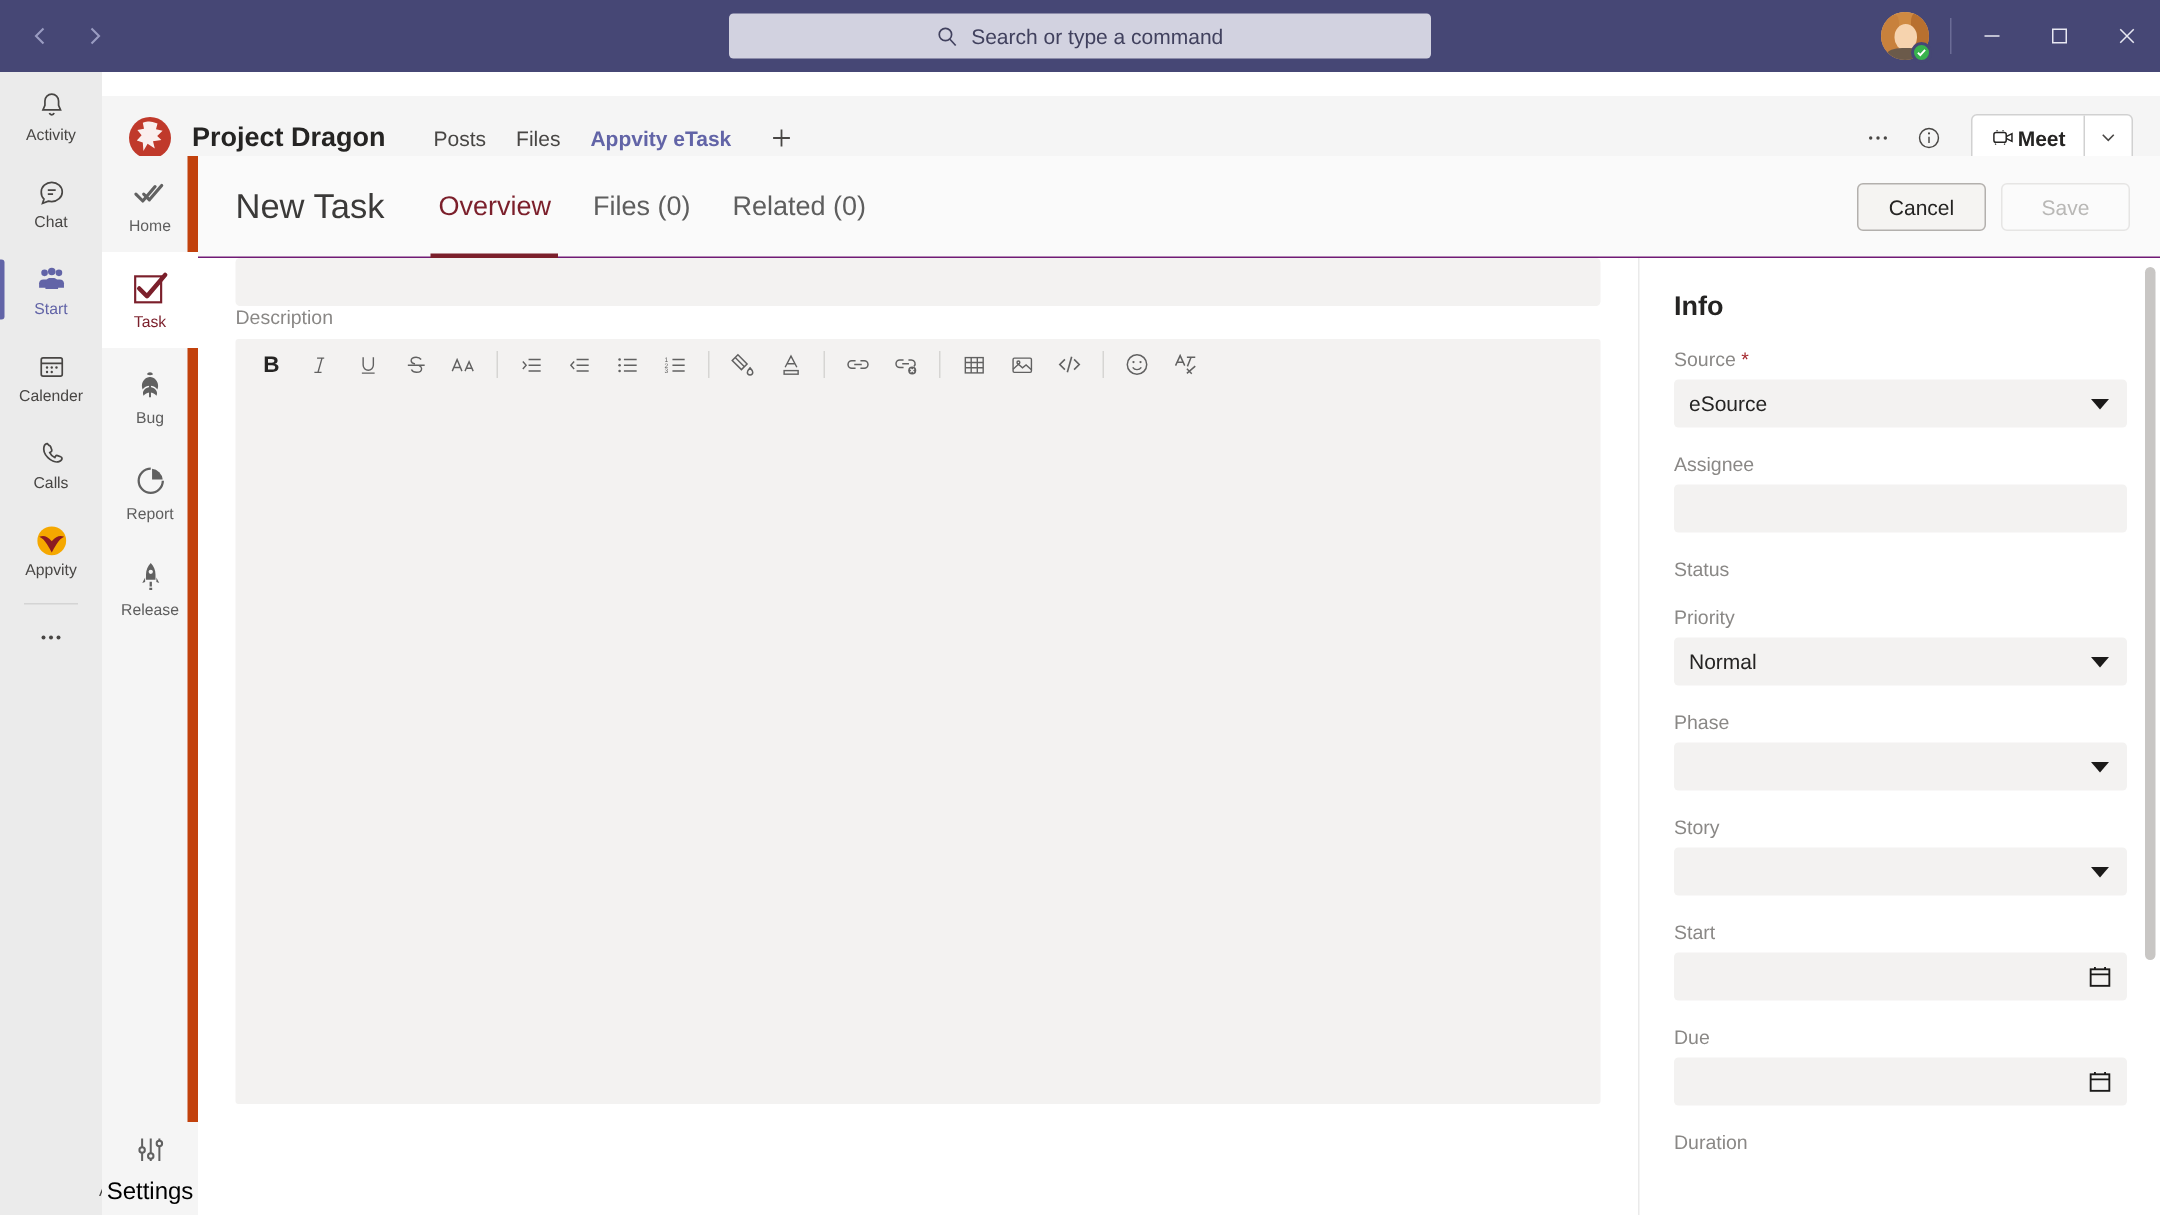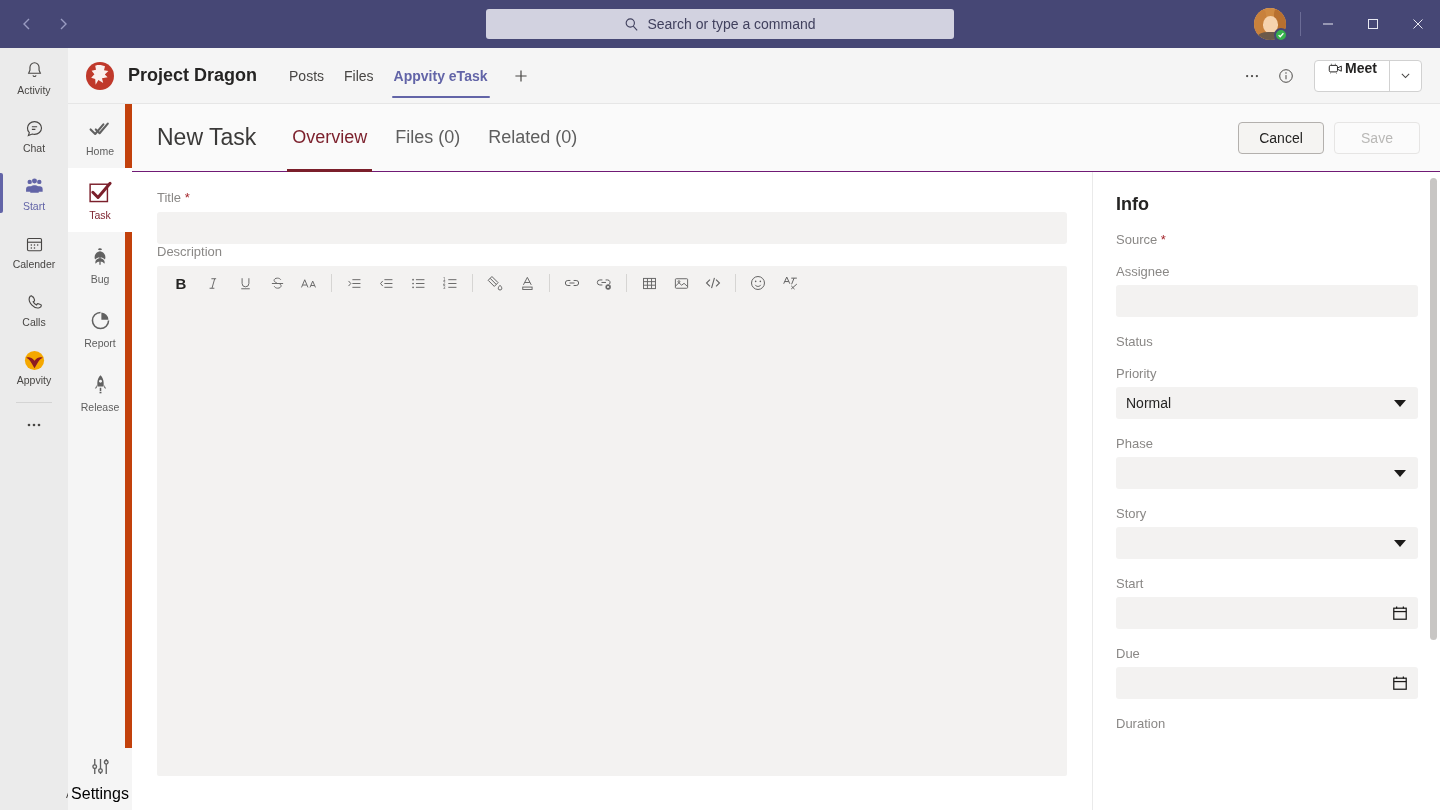--- a/index.html
+++ b/index.html
@@ -149,21 +149,21 @@
   .subnav-settings {
     position: absolute; bottom: 0; left: 0;
     width: 64px; height: 62px;
     background: #f5f5f5;
     display:flex; flex-direction:column; align-items:center; justify-content:center; gap:3px;
     cursor:pointer;
   }
 
   
   .chanhdr {
-    position: absolute; left: 68px; top: 48px;
+    position: absolute; left: 68px; top: 64px;
     width: 1372px; height: 56px;
     background: #f5f5f5;
     display: flex; align-items: center;
     border-bottom: 1px solid #e6e6e6;
   }
   .team-logo {
     width: 28px; height: 28px; margin-left: 18px; margin-right: 14px;
     border-radius: 50%;
     background: #c0392b;
     position: relative; overflow: hidden; flex: none;
@@ -201,21 +201,21 @@
     width: 32px; height: 32px; border-radius: 4px;
     display:flex; align-items:center; justify-content:center;
     cursor:pointer; color:#484644;
   }
   .meet-btn {
     display:flex; align-items:center; height:32px;
     border:1px solid #d1d1d1; border-radius:4px; background:#ffffff;
     margin-left: 10px; overflow:hidden;
   }
   .meet-main {
-    display:flex; align-items:flex-start; gap:1px;
+    display:flex; align-items:center; gap:1px;
     padding: 0 12px; height:32px; cursor:pointer;
     font-size:14px; font-weight:bold; color:#252423;
   }
   .meet-caret {
     width:32px; height:32px; border-left:1px solid #d1d1d1;
     display:flex; align-items:center; justify-content:center; cursor:pointer;
     color:#484644;
   }
 
   
@@ -628,24 +628,20 @@
   <div class="task-tab">Files (0)</div>
   <div class="task-tab">Related (0)</div>
   <div class="tt-right">
     <div class="btn btn-cancel">Cancel</div>
     <div class="btn btn-save">Save</div>
   </div>
 </div>
 
 <div class="mainarea">
 
-  <div class="field-label" style="margin-top:18px;">
-    <span>Title</span>
-    <span class="req">*</span>
-  </div>
   <input class="title-input" type="text" value="" style="">
 
   <div class="field-label" style="">Description</div>
 
   <div class="rte">
     <div class="rte-toolbar">
 
       <div class="tbtn" style="font-weight:bold;font-size:15px;color:#252423;">B</div>
       <div class="tbtn">
         <svg width="17" height="17" viewBox="0 0 20 20" fill="none" stroke="currentColor" stroke-width="1.1">
@@ -783,20 +779,24 @@
   </div>
 </div>
 
 <div class="infopanel">
   <div class="info-title">Info</div>
 
   <div class="ifield">
     <div class="ilabel">
       <span>Source</span>
       <span class="req">*</span>
+    </div>
+    <div class="ictl">
+      <span class="val">eSource</span>
+      <span class="caret"></span>
     </div>
   </div>
 
   <div class="ifield">
     <div class="ilabel">Assignee</div>
     <div class="ictl plain">
       <span class="val"></span>
     </div>
   </div>
 

